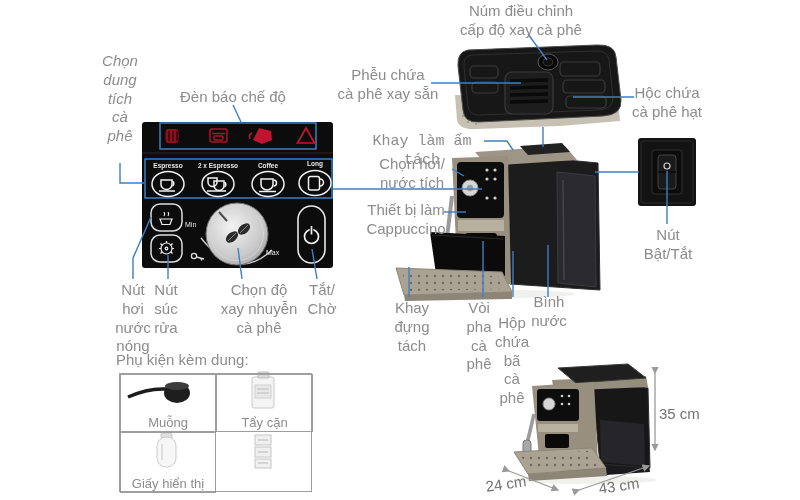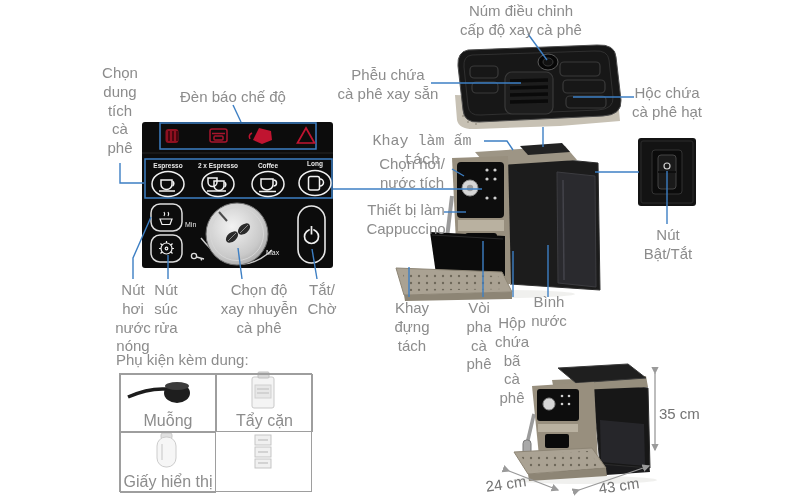--- a/index.html
+++ b/index.html
@@ -10,21 +10,21 @@
        text-align:center;white-space:pre-line;}
   .dim{color:#737373;}
   .svgtxt{font-family:"Liberation Sans",sans-serif;fill:#e9e9e9;}
   .btn-cap{font-size:6.5px;font-weight:bold;}
   .knob-cap{font-size:7px;}
   .acc-table{position:absolute;left:119px;top:373px;width:193px;height:119px;
              display:grid;grid-template-columns:96px 97px;grid-template-rows:58px 61px;
              border:1px solid #9e9e9e;box-sizing:border-box;}
   .acc-cell{border:0.5px solid #9e9e9e;display:flex;align-items:flex-end;
             justify-content:center;padding-bottom:1px;box-sizing:border-box;
-            color:#8c8c8c;font-size:16px;}
+            color:#8c8c8c;font-size:13px;}
 </style>
 </head>
 <body>
 
 <div id="stage">
 
 <svg id="art" width="800" height="500" viewBox="0 0 800 500">
   <defs>
     <radialGradient id="kg" cx="42%" cy="38%" r="70%">
       <stop offset="0%" stop-color="#f2f2f2"></stop>
@@ -282,21 +282,21 @@
     <path d="M548,245 L548,297"></path>
   </g>
 
   <g stroke="#9a9a9a" stroke-width="1.3" fill="none">
     <line x1="655" y1="373" x2="655" y2="450" marker-start="url(#ah)" marker-end="url(#ah)"></line>
     <line x1="509" y1="471" x2="558" y2="490" marker-start="url(#ah)" marker-end="url(#ah)"></line>
     <line x1="579" y1="490" x2="649" y2="466" marker-start="url(#ah)" marker-end="url(#ah)"></line>
   </g>
 </svg>
 
-  <div class="lbl" style="left:96px;top:64px;width:48px;">Chọn
+  <div class="lbl" style="left:96px;top:52px;width:48px;font-style:italic;">Chọn
 dung
 tích
 cà
 phê</div>
   <div class="lbl" style="left:168px;top:88px;width:130px;">Đèn báo chế độ</div>
   <div class="lbl" style="left:111px;top:281px;width:44px;">Nút
 hơi
 nước
 nóng</div>
   <div class="lbl" style="left:146px;top:281px;width:40px;">Nút

